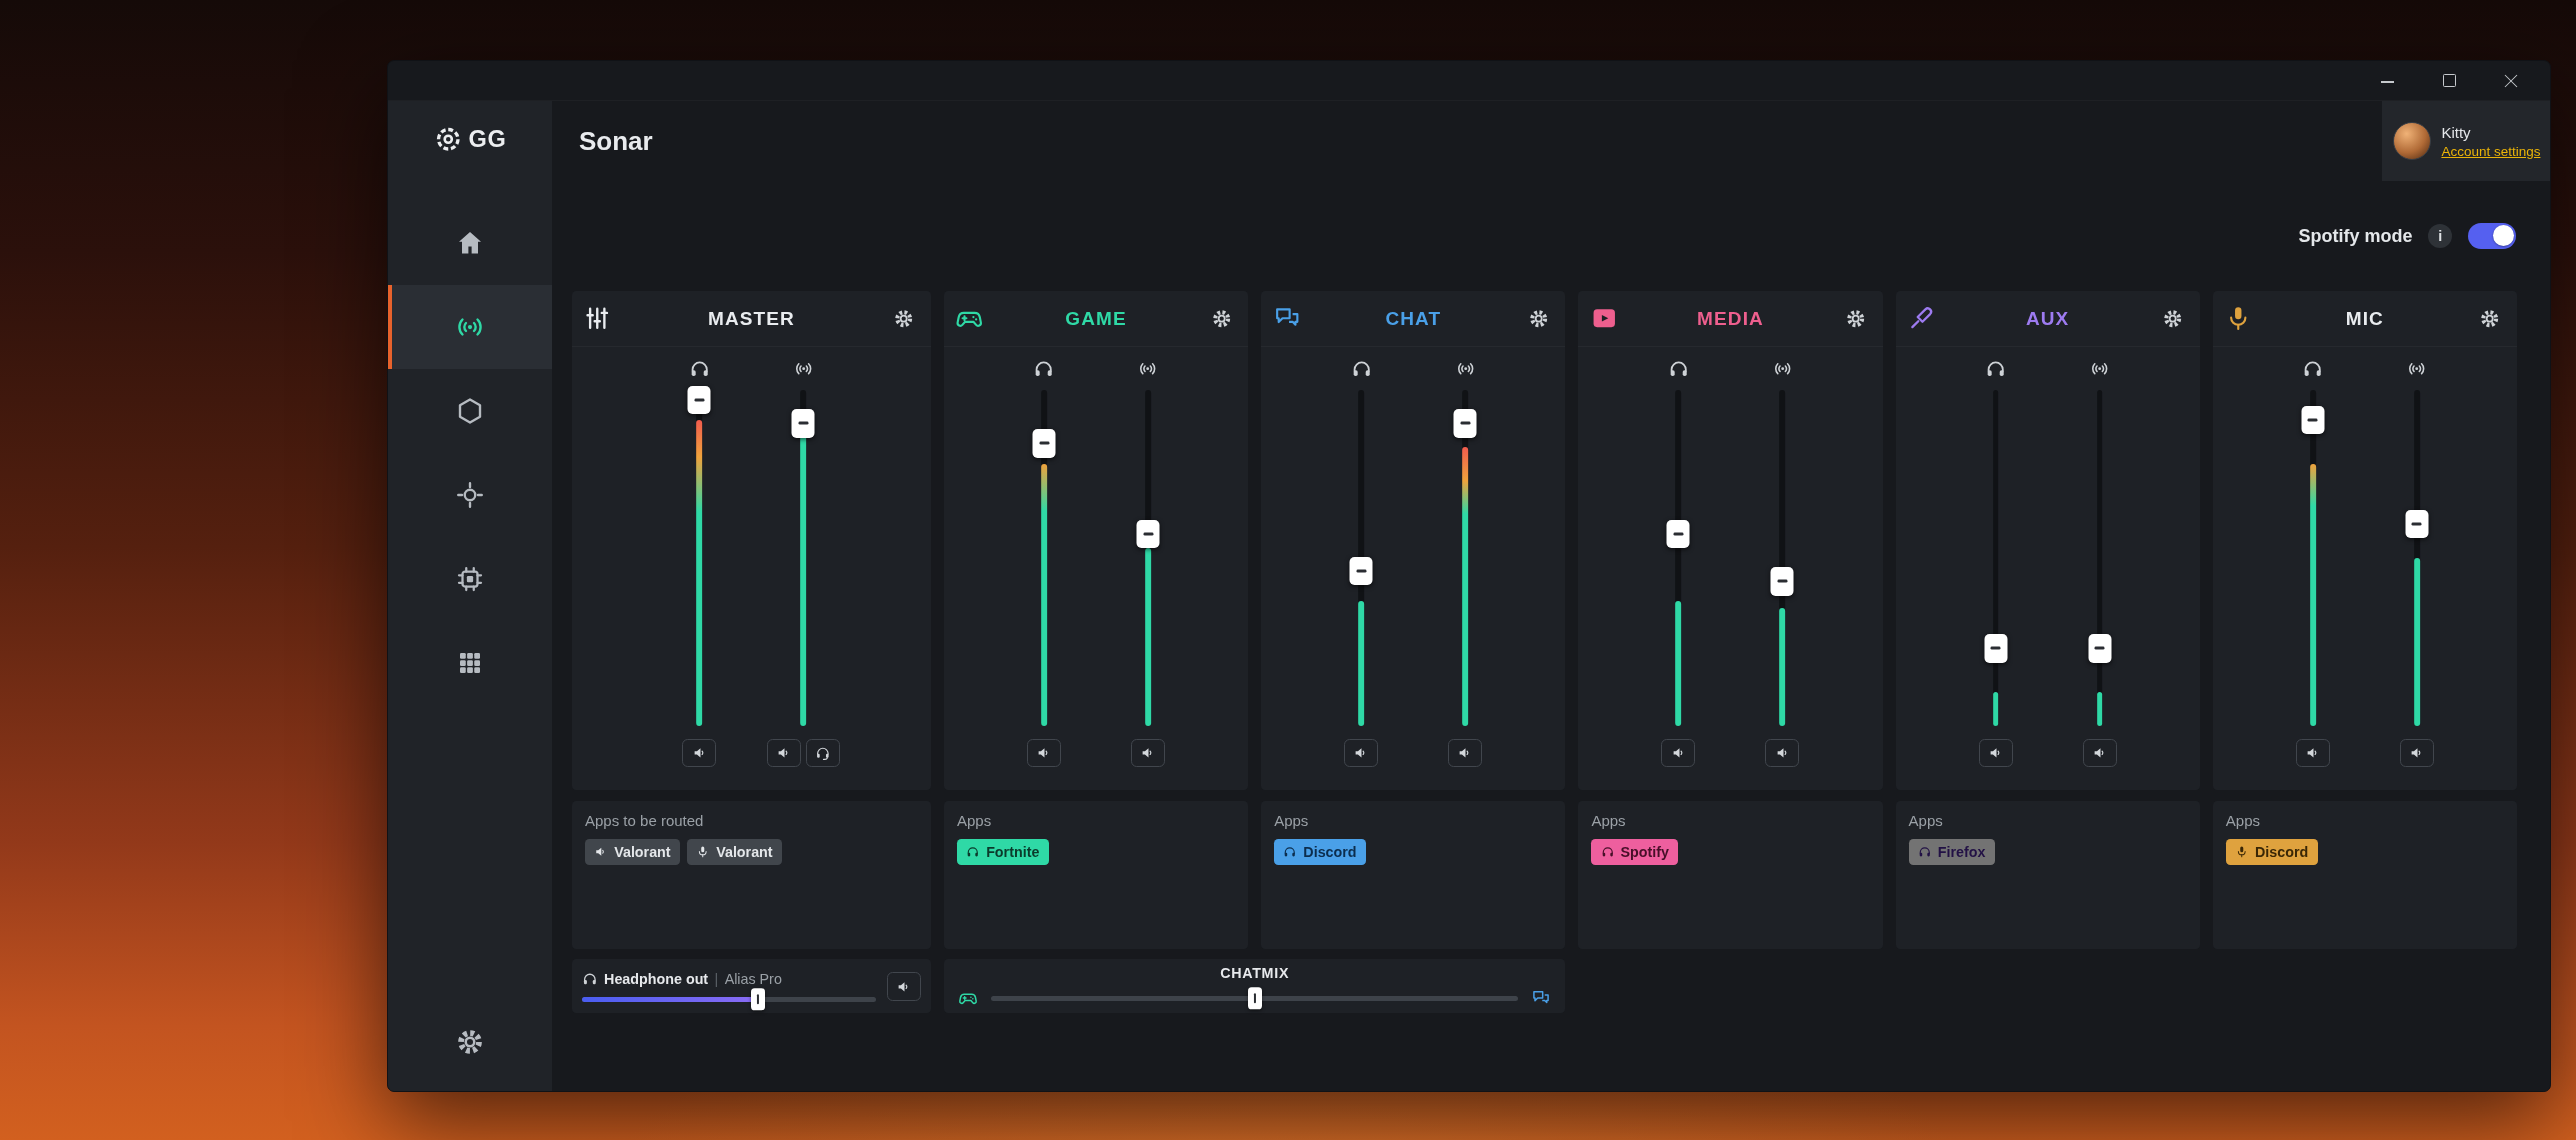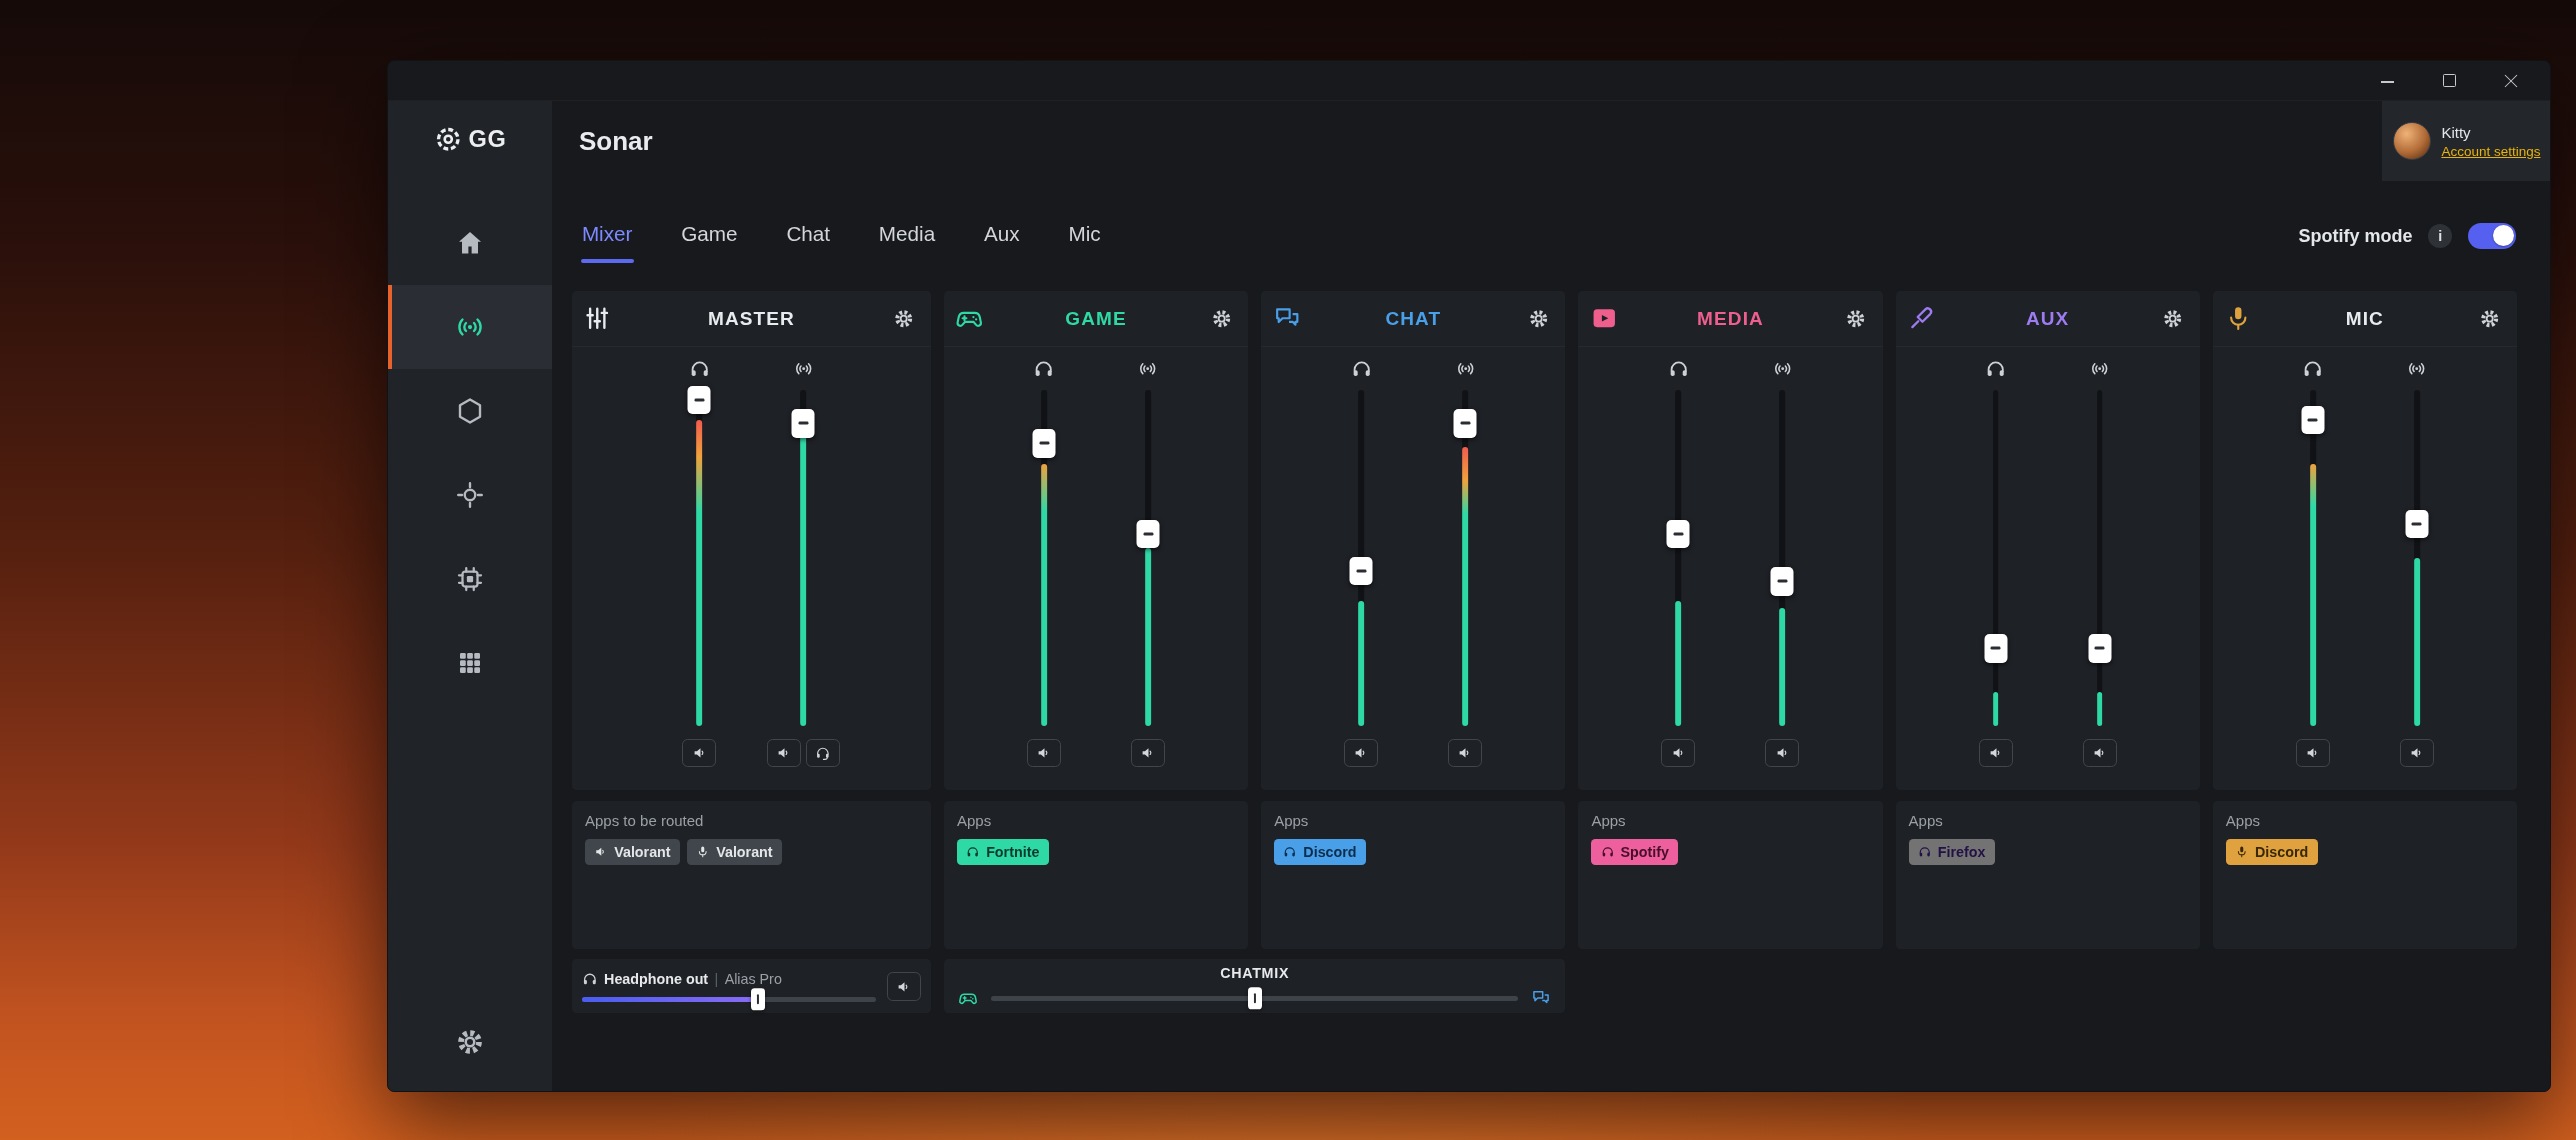--- a/index.html
+++ b/index.html
@@ -206,28 +206,20 @@
         <div class="user-box">
           <div class="avatar"></div>
           <div>
             <div class="user-name">Kitty</div>
             <div class="account-link">Account settings</div>
           </div>
         </div>
       </div>
 
       <div class="tabs-row">
-        <div class="tabs">
-          <div class="tab active">Mixer</div>
-          <div class="tab">Game</div>
-          <div class="tab">Chat</div>
-          <div class="tab">Media</div>
-          <div class="tab">Aux</div>
-          <div class="tab">Mic</div>
-        </div>
         <div class="streamer">
           <span class="streamer-label">Spotify mode</span>
           <span class="info-badge">i</span>
           <span class="toggle on">
               <span class="knob"></span>
             </span>
         </div>
       </div>
 
       <div class="content">

